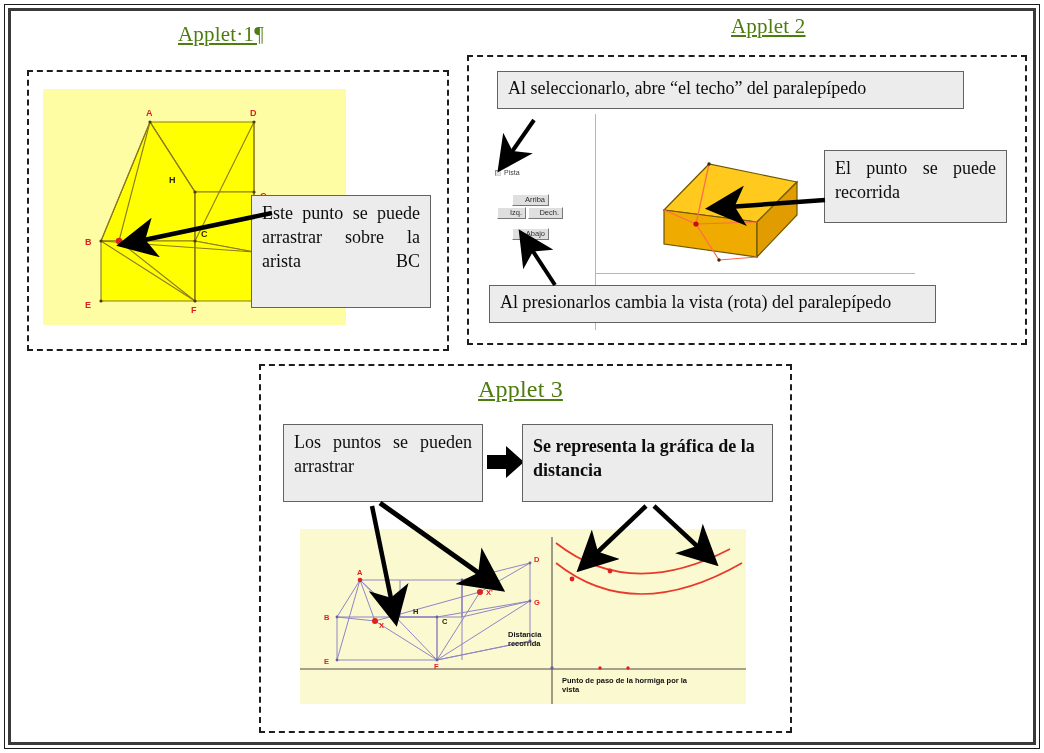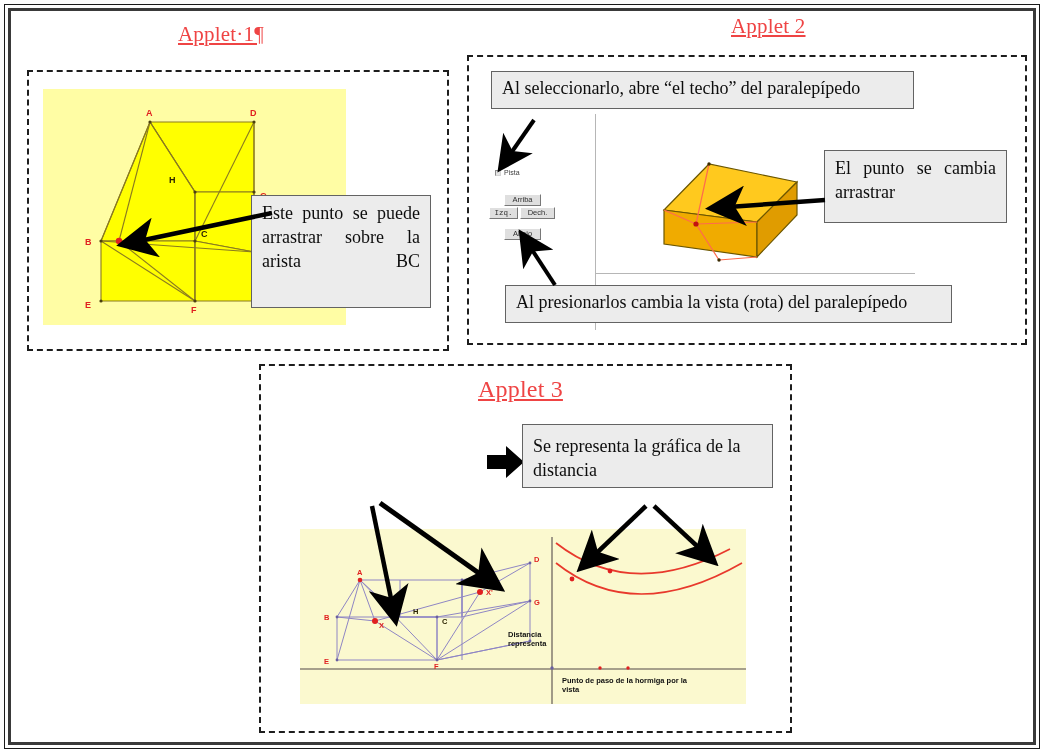--- a/index.html
+++ b/index.html
@@ -35,21 +35,21 @@
   #canvas {
     position: absolute;
     left: 0; top: 0;
     width: 1044px; height: 753px;
   }
 
   
   .section-title {
     position: absolute;
     font-size: 21px;
-    color: #ef4444;
+    color: #4d7c0f;
     text-decoration: underline;
     white-space: nowrap;
     letter-spacing: 0.2px;
   }
 
   
   .applet-panel {
     position: absolute;
     border: 2px dashed #1d1d1d;
     box-sizing: border-box;
@@ -108,25 +108,26 @@
   .widget-btn {
     position: absolute;
     font-family: "Liberation Sans", "DejaVu Sans", sans-serif;
     font-size: 7.5px;
     color: #2e2e2e;
     background: #dfdfdf;
     border: 1px solid #ffffff;
     border-right-color: #787878;
     border-bottom-color: #787878;
     box-sizing: border-box;
-    text-align: center;
+    text-align: right;
     line-height: 10px;
     height: 12px;
     padding: 0 3px;
     white-space: nowrap;
+    margin-left: 8px;
   }
 
   
   .mock-line {
     position: absolute;
     background: #b6b6b6;
   }
 
   
   #arrows {
@@ -223,21 +224,21 @@
 
     <div class="mock-line" style="left:126px; top:57px; width:1px; height:216px;"></div>
     <div class="mock-line" style="left:126px; top:216px; width:320px; height:1px;"></div>
 
     <div class="widget-check" style="left:26px; top:112px;">
       <span class="box"></span>
       <span>Pista</span>
     </div>
 
     <div class="widget-btn" style="left:35px; top:137px; width:37px;">Arriba</div>
-    <div class="widget-btn" style="left:20px; top:150px; width:29px;font-family:Liberation Mono, monospace;">Izq.</div>
+    <div class="widget-btn" style="left:20px; top:150px; width:29px;">Izq.</div>
     <div class="widget-btn" style="left:51px; top:150px; width:35px;">Dech.</div>
     <div class="widget-btn" style="left:35px; top:171px; width:37px;">Abajo</div>
 
     <div style="position:absolute; left:180px; top:95px;">
       <svg width="175" height="120" viewBox="0 0 175 120">
 
         <polygon points="15,58 60,12 148,30 108,70" fill="#ffc91e" stroke="#6b5600" stroke-width="1.2"></polygon>
 
         <polygon points="15,58 108,70 108,105 15,92" fill="#f0ab00" stroke="#6b5600" stroke-width="1.2"></polygon>
 
@@ -252,39 +253,40 @@
         </g>
 
         <circle cx="47" cy="72" r="2.6" fill="#c21010"></circle>
         <g fill="#3a2a00">
           <circle cx="60" cy="12" r="1.7"></circle>
           <circle cx="70" cy="108" r="1.7"></circle>
         </g>
       </svg>
     </div>
 
-    <div class="callout nojust" style="left:22px; top:14px; width:423px; height:38px; line-height:26px; padding-top:3px;">Al seleccionarlo, abre “el techo” del paralepípedo</div>
-
-    <div class="callout" style="left:355px; top:93px; width:183px; height:73px;">El punto se cambia arrastrar</div>
-
-    <div class="callout nojust" style="left:36px; top:228px; width:447px; height:38px; line-height:26px; padding-top:3px;">Al presionarlos cambia la vista (rota) del paralepípedo</div>
+    <div class="callout nojust" style="left:28px; top:14px; width:467px; height:38px; line-height:26px; padding-top:3px;">Al seleccionarlo, abre “el techo” del paralepípedo</div>
+
+    <div class="callout" style="left:355px; top:93px; width:183px; height:73px;">El punto se puede recorrida</div>
+
+    <div class="callout nojust" style="left:20px; top:228px; width:447px; height:38px; line-height:26px; padding-top:3px;">Al presionarlos cambia la vista (rota) del paralepípedo</div>
   </div>
 
   <div class="applet-panel" style="left:259px; top:364px; width:533px; height:369px;">
 
     <div class="section-title" style="left:217px; top:10px; font-size:24px;">Applet 3</div>
 
+    <div class="callout" style="left:22px; top:58px; width:200px; height:78px;">Los puntos se pueden arrastrar</div>
 
     <div style="position:absolute; left:226px; top:79px;">
       <svg width="38" height="34" viewBox="0 0 38 34">
         <polygon points="0,10 19,10 19,1 37,17 19,33 19,24 0,24" fill="#000000"></polygon>
       </svg>
     </div>
 
-    <div class="callout nojust" style="left:261px; top:58px; width:251px; height:64px; padding-top:10px;">Se representa la gráfica de la distancia</div>
+    <div class="callout nojust" style="left:261px; top:58px; width:251px; height:78px; padding-top:10px;font-weight:bold;">Se representa la gráfica de la distancia</div>
 
     <div class="applet-shot pale" style="left:39px; top:163px; width:446px; height:175px;">
       <svg width="446" height="175" viewBox="0 0 446 175">
 
         <line x1="0" y1="140" x2="446" y2="140" stroke="#8a8275" stroke-width="1.6"></line>
 
         <line x1="252" y1="8" x2="252" y2="175" stroke="#8a8275" stroke-width="1.6"></line>
 
         <g stroke="#8f86c4" stroke-width="1" fill="none">
 
@@ -348,21 +350,21 @@
         </g>
         <circle cx="310" cy="42" r="2.4" fill="#e02020"></circle>
         <circle cx="272" cy="50" r="2.4" fill="#e02020"></circle>
 
         <circle cx="300" cy="139" r="1.7" fill="#e02020"></circle>
         <circle cx="328" cy="139" r="1.7" fill="#e02020"></circle>
         <circle cx="252" cy="139" r="1.7" fill="#6a60a0"></circle>
       </svg>
 
       <div class="fig-note" style="left:208px; top:101px;">Distancia
-representa</div>
+recorrida</div>
       <div class="fig-note" style="left:262px; top:147px;">Punto de paso de la hormiga por la
 vista</div>
     </div>
   </div>
 
   <svg id="arrows">
     <defs>
       <marker id="ah" markerWidth="9" markerHeight="9" refX="7" refY="4.5" orient="auto" markerUnits="strokeWidth">
         <path d="M0,0 L9,4.5 L0,9 L2.4,4.5 z" fill="#000"></path>
       </marker>

